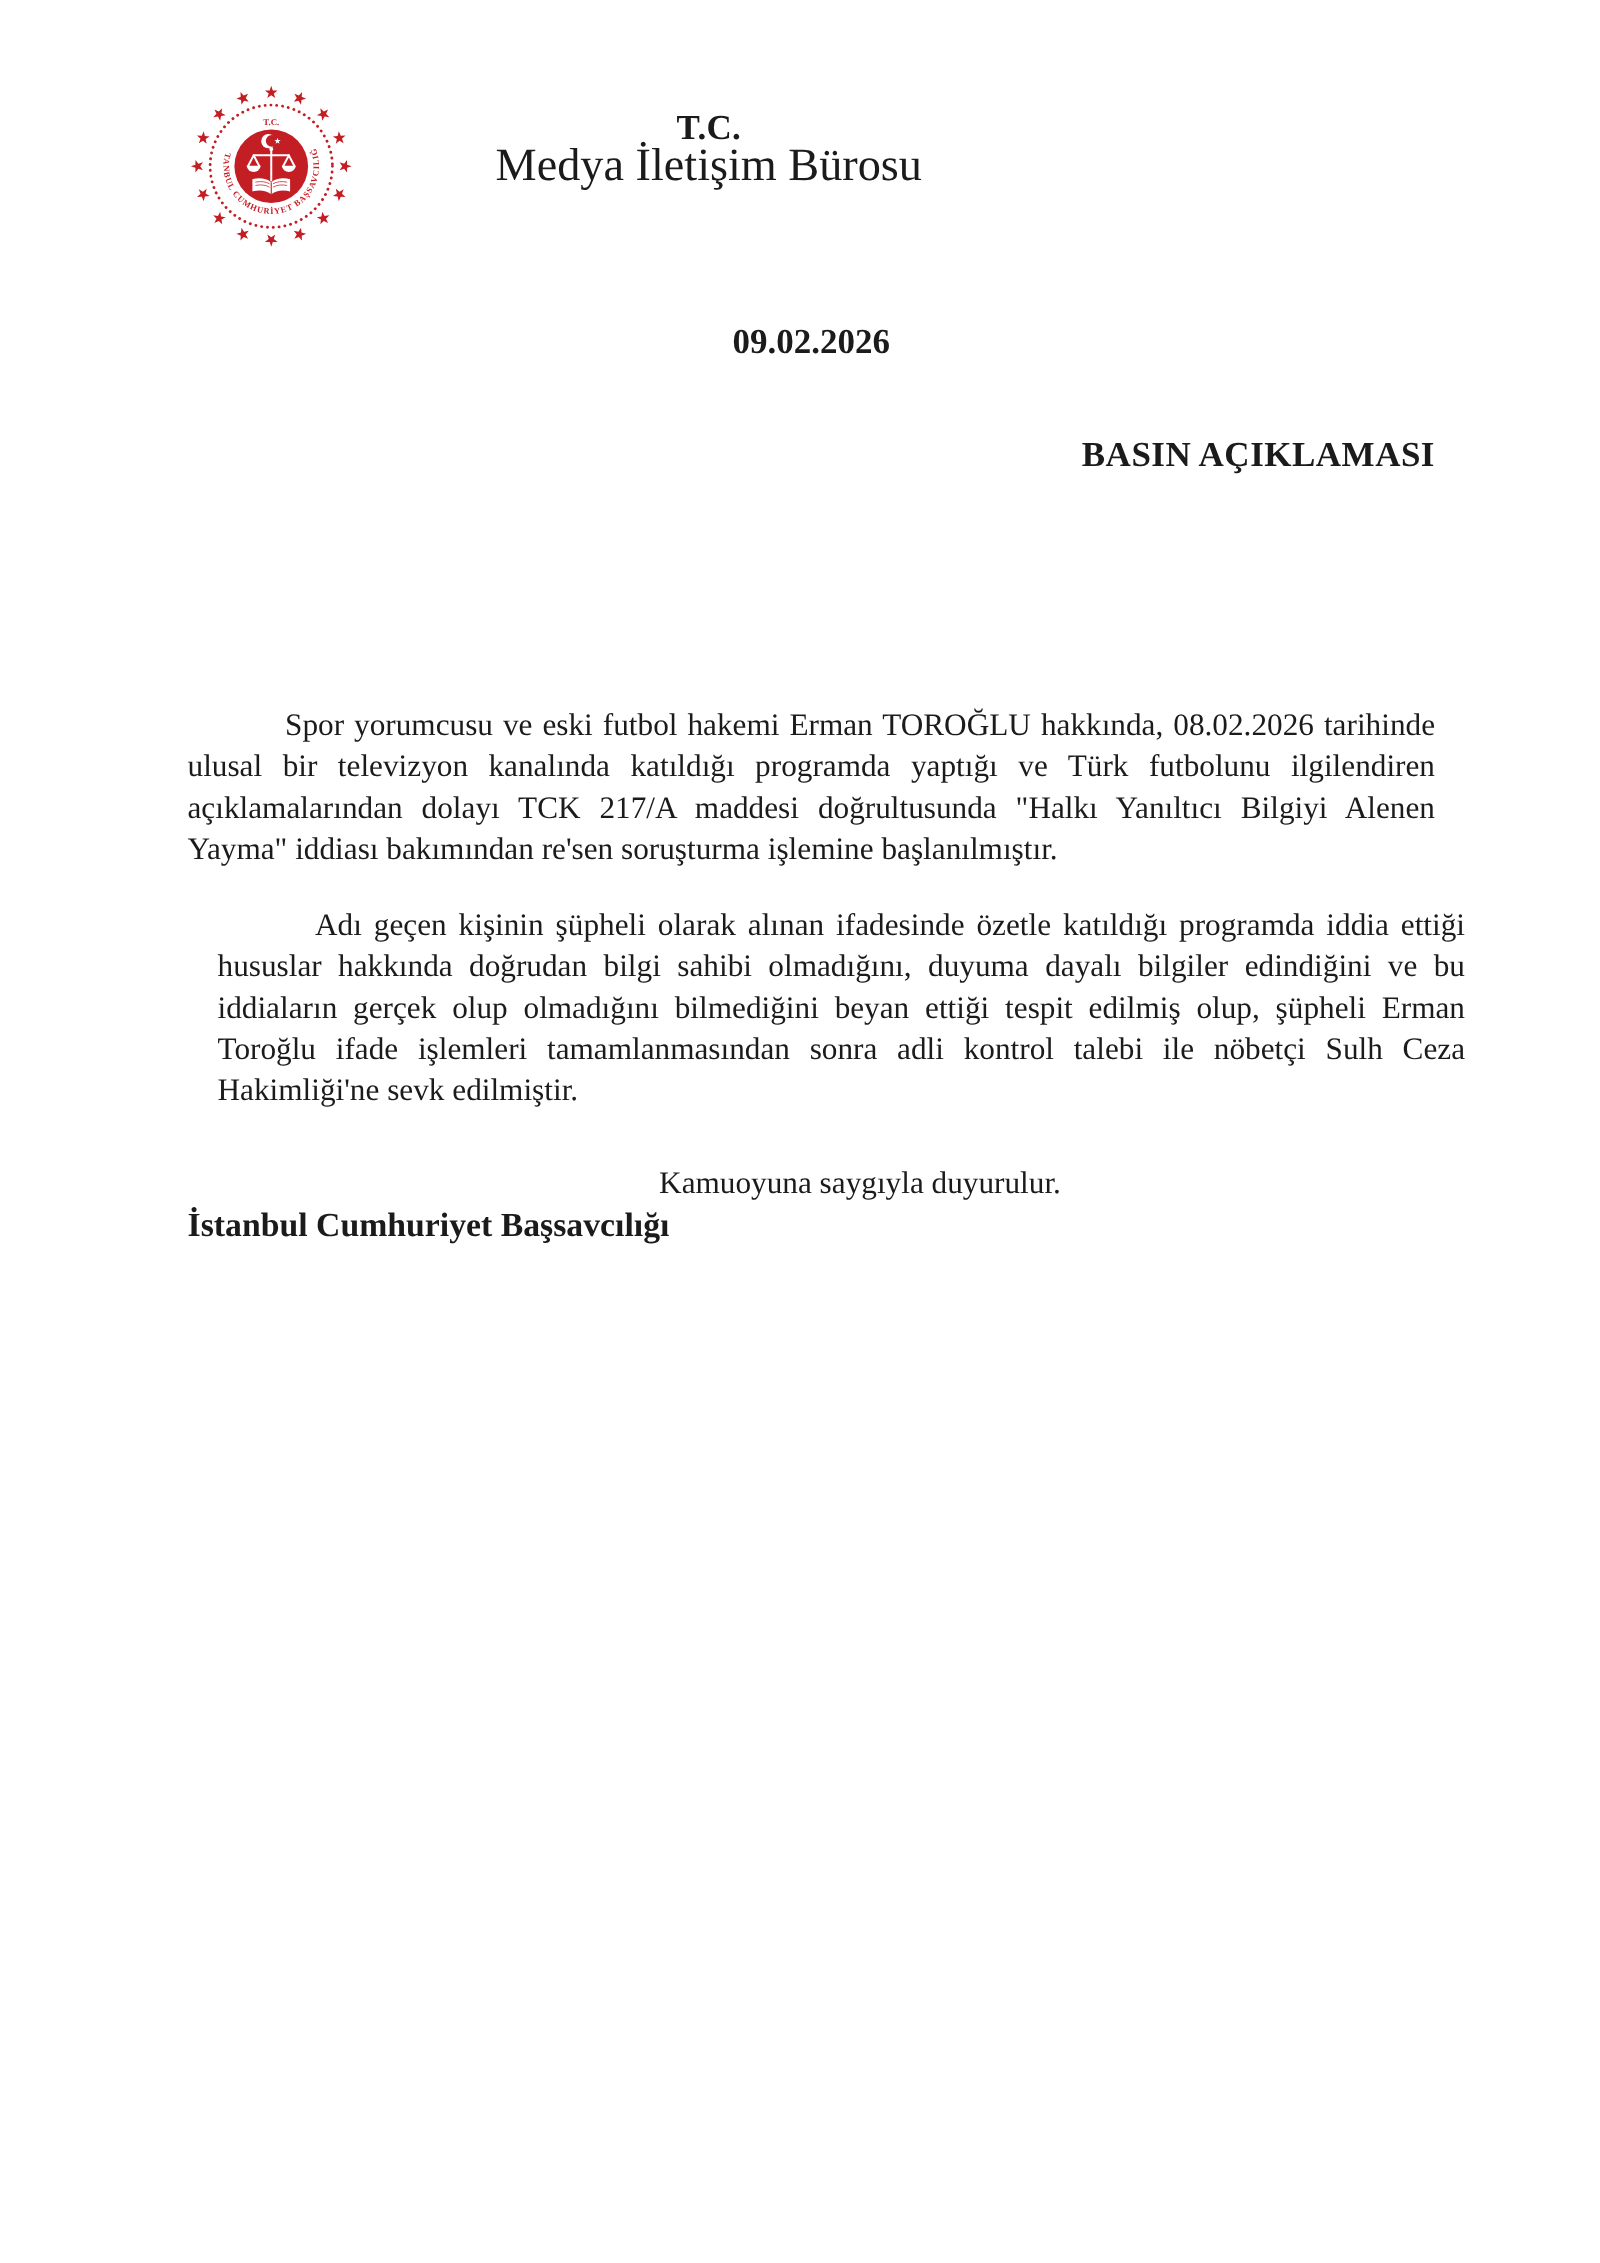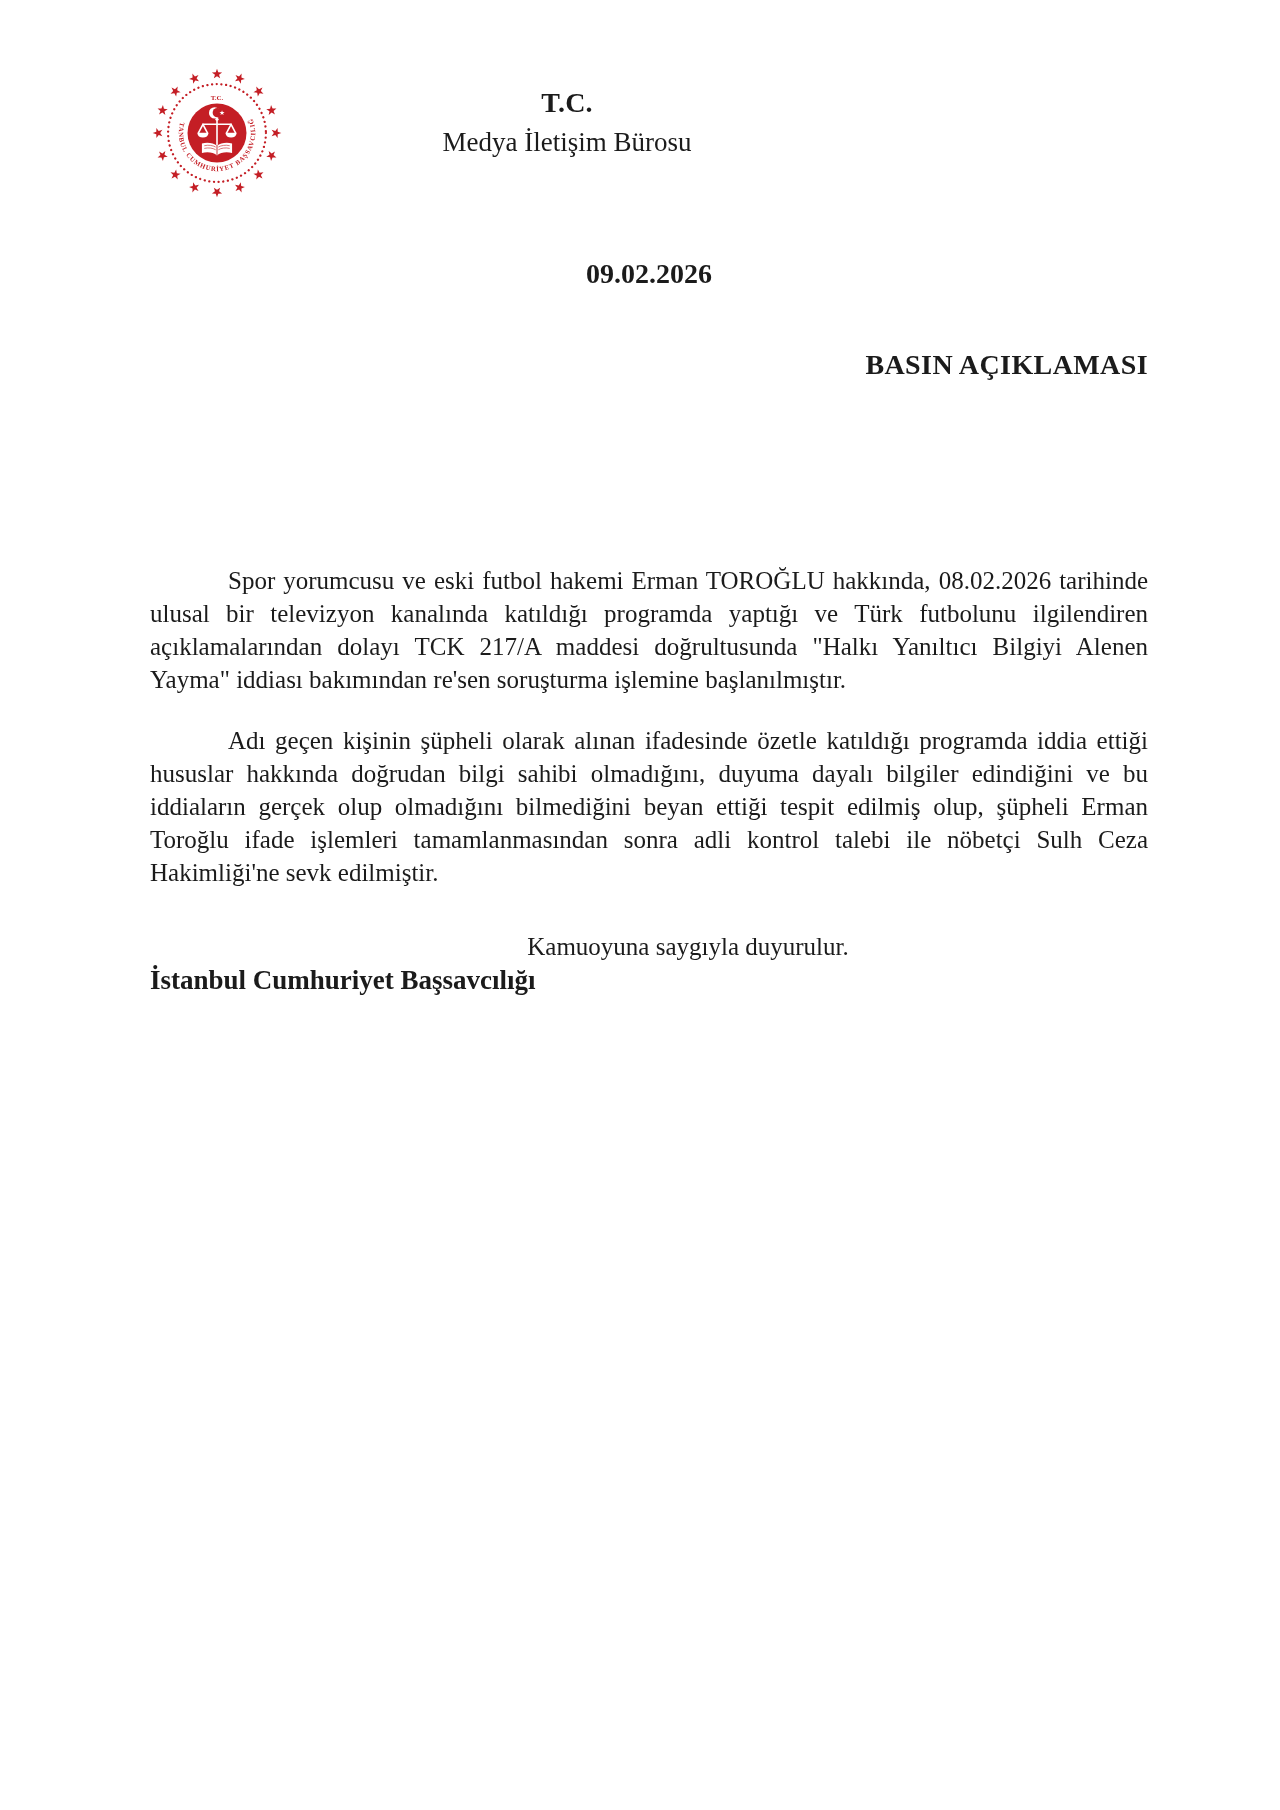--- a/index.html
+++ b/index.html
@@ -26,24 +26,23 @@
     width: 400px;
     text-align: center;
     font-weight: bold;
     font-size: 28px;
     line-height: 28px;
     letter-spacing: 0.2px;
   }
   .letterhead .lh-line { white-space: nowrap; }
   .letterhead .bureau {
     font-weight: normal;
-    font-size: 27px;
+    font-size: 37px;
     line-height: 31px;
     letter-spacing: 0;
-    margin-top: 10px;
   }
   .date-line {
     position: absolute;
     top: 257px;
     left: 150px;
     width: 998px;
     text-align: center;
     font-weight: bold;
     font-size: 28px;
     line-height: 34px;
@@ -63,21 +62,21 @@
     position: absolute;
     left: 150px;
     width: 998px;
     font-size: 25px;
     line-height: 33px;
   }
   .indent { text-indent: 78px; }
   .justify { text-align: justify; }
   .intro   { top: 474px; }
   .p1      { top: 539px; }
-  .p2      { top: 699px; }
+  .p2      { top: 699px; margin-left: 24px; }
   .closing { top: 905px; text-align: center; }
   .signature {
     position: absolute;
     top: 964px;
     left: 150px;
     width: 998px;
     font-weight: bold;
     font-size: 27px;
     line-height: 33px;
   }

